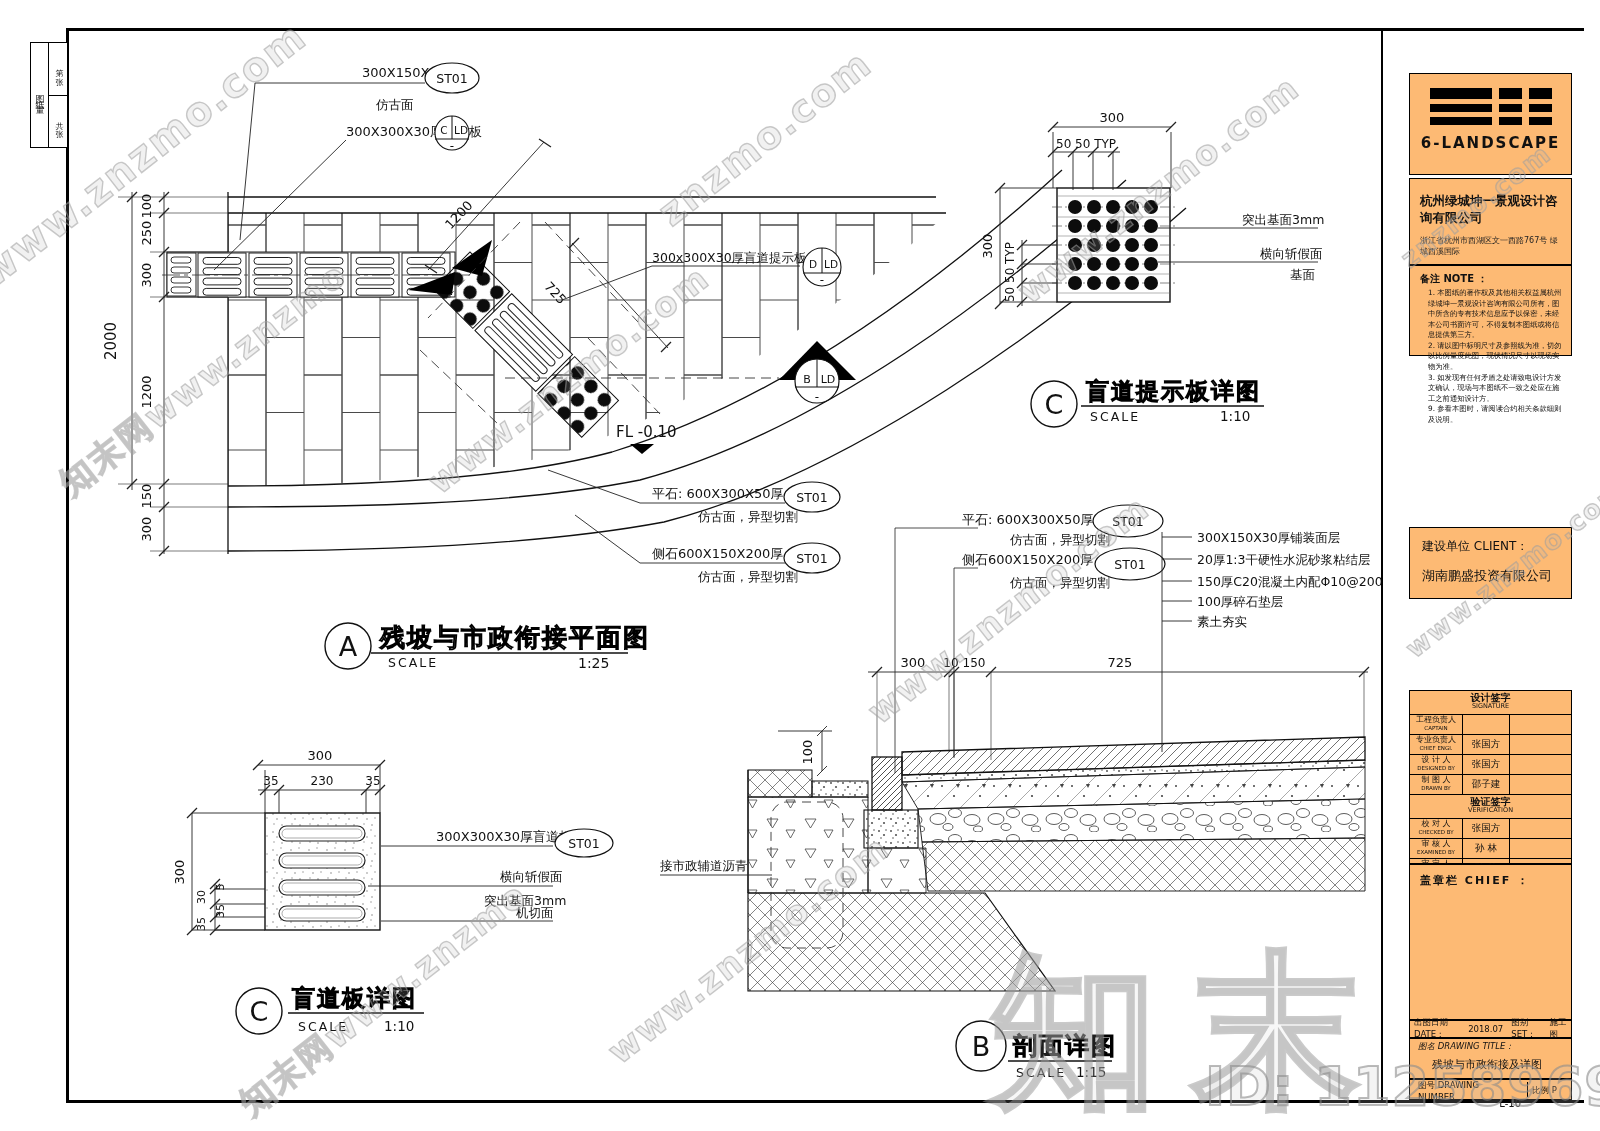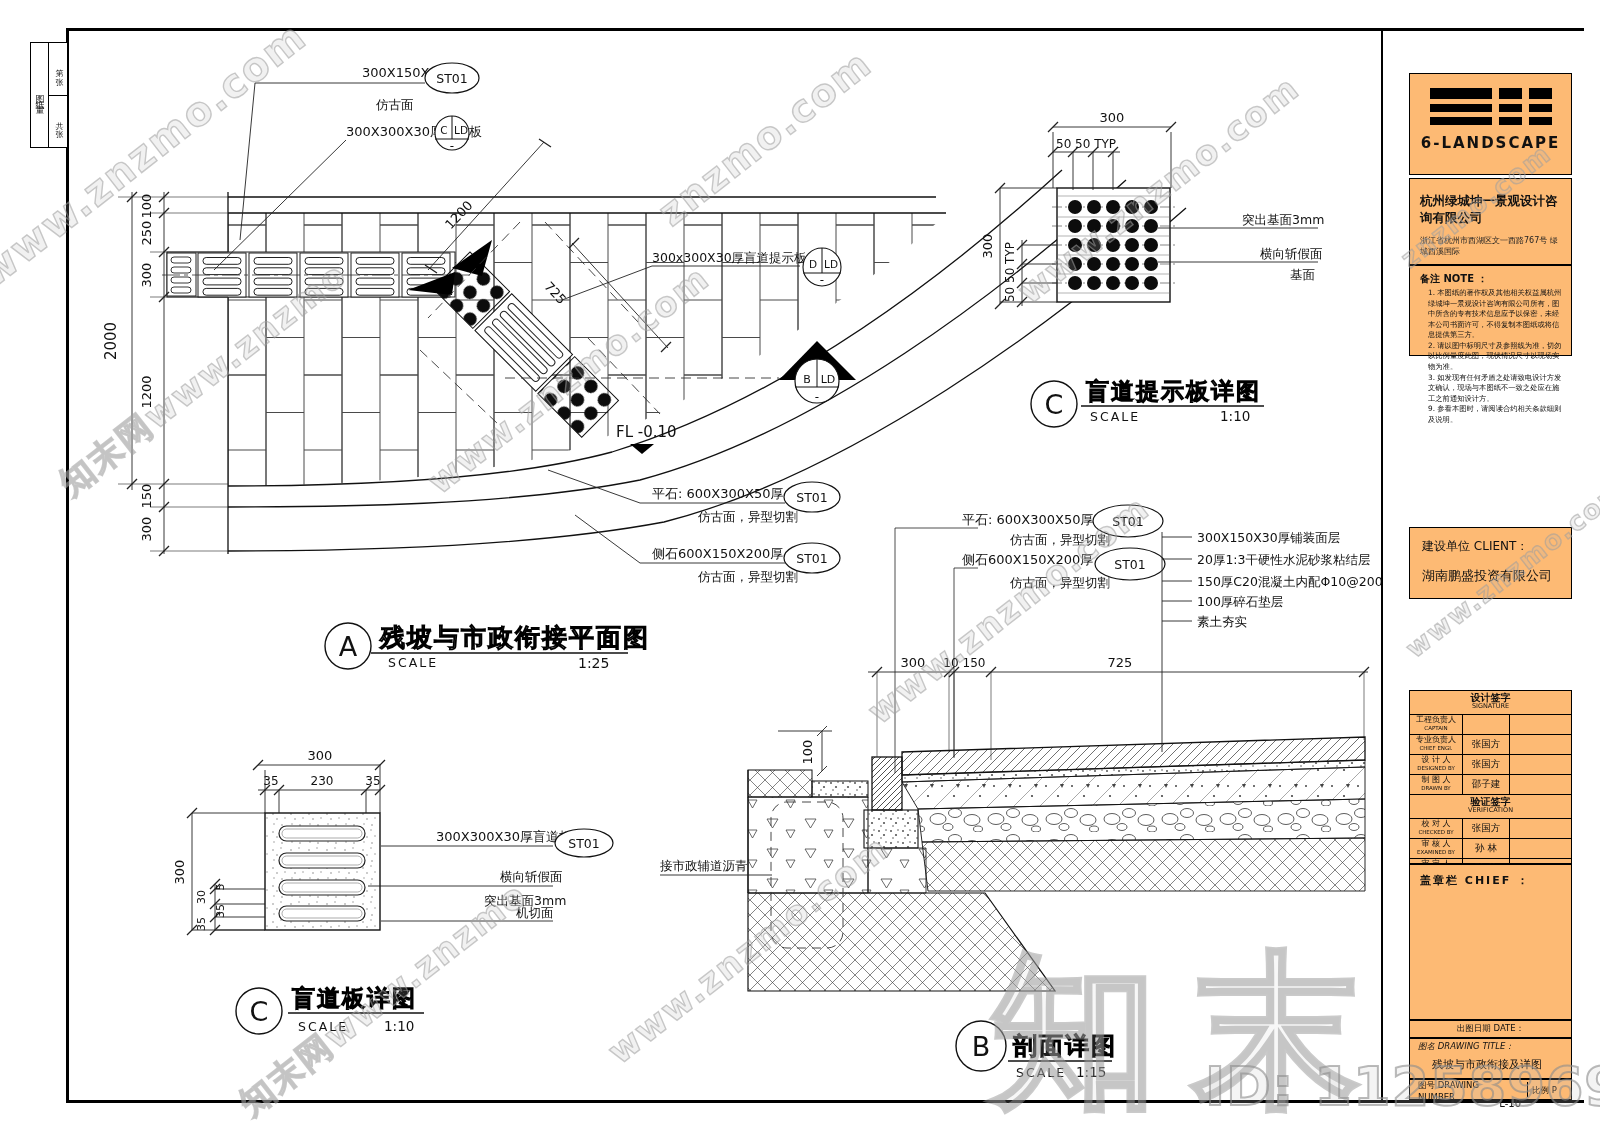--- a/index.html
+++ b/index.html
@@ -531,21 +531,21 @@
         <div class="sc1"><span>审 定 人</span><span class="en">APPROVED BY</span></div>
         <div class="sc2">孙 林</div>
           <div class="sc3"></div>
       </div>
     </div>
 
     <div class="tbox" style="top:833px;height:156px;">
       <div class="signedlbl">盖章栏  CHIEF ：</div>
     </div>
 
-    <div class="tbox brow" style="top:989px;height:18px;flex-direction:column;">
+    <div class="tbox brow" style="top:989px;height:18px;">
       <span class="cell">出图日期 DATE：</span>
       <span class="cell">2018.07</span>
       <span class="cell" style="margin-left:auto;">图别 SET：</span>
       <span class="cell">施工图</span>
     </div>
 
     <div class="tbox" style="top:1007px;height:41px;">
       <div class="titlerow-label">图名 DRAWING TITLE：</div>
       <div class="titlerow-value">残坡与市政衔接及详图</div>
     </div>

